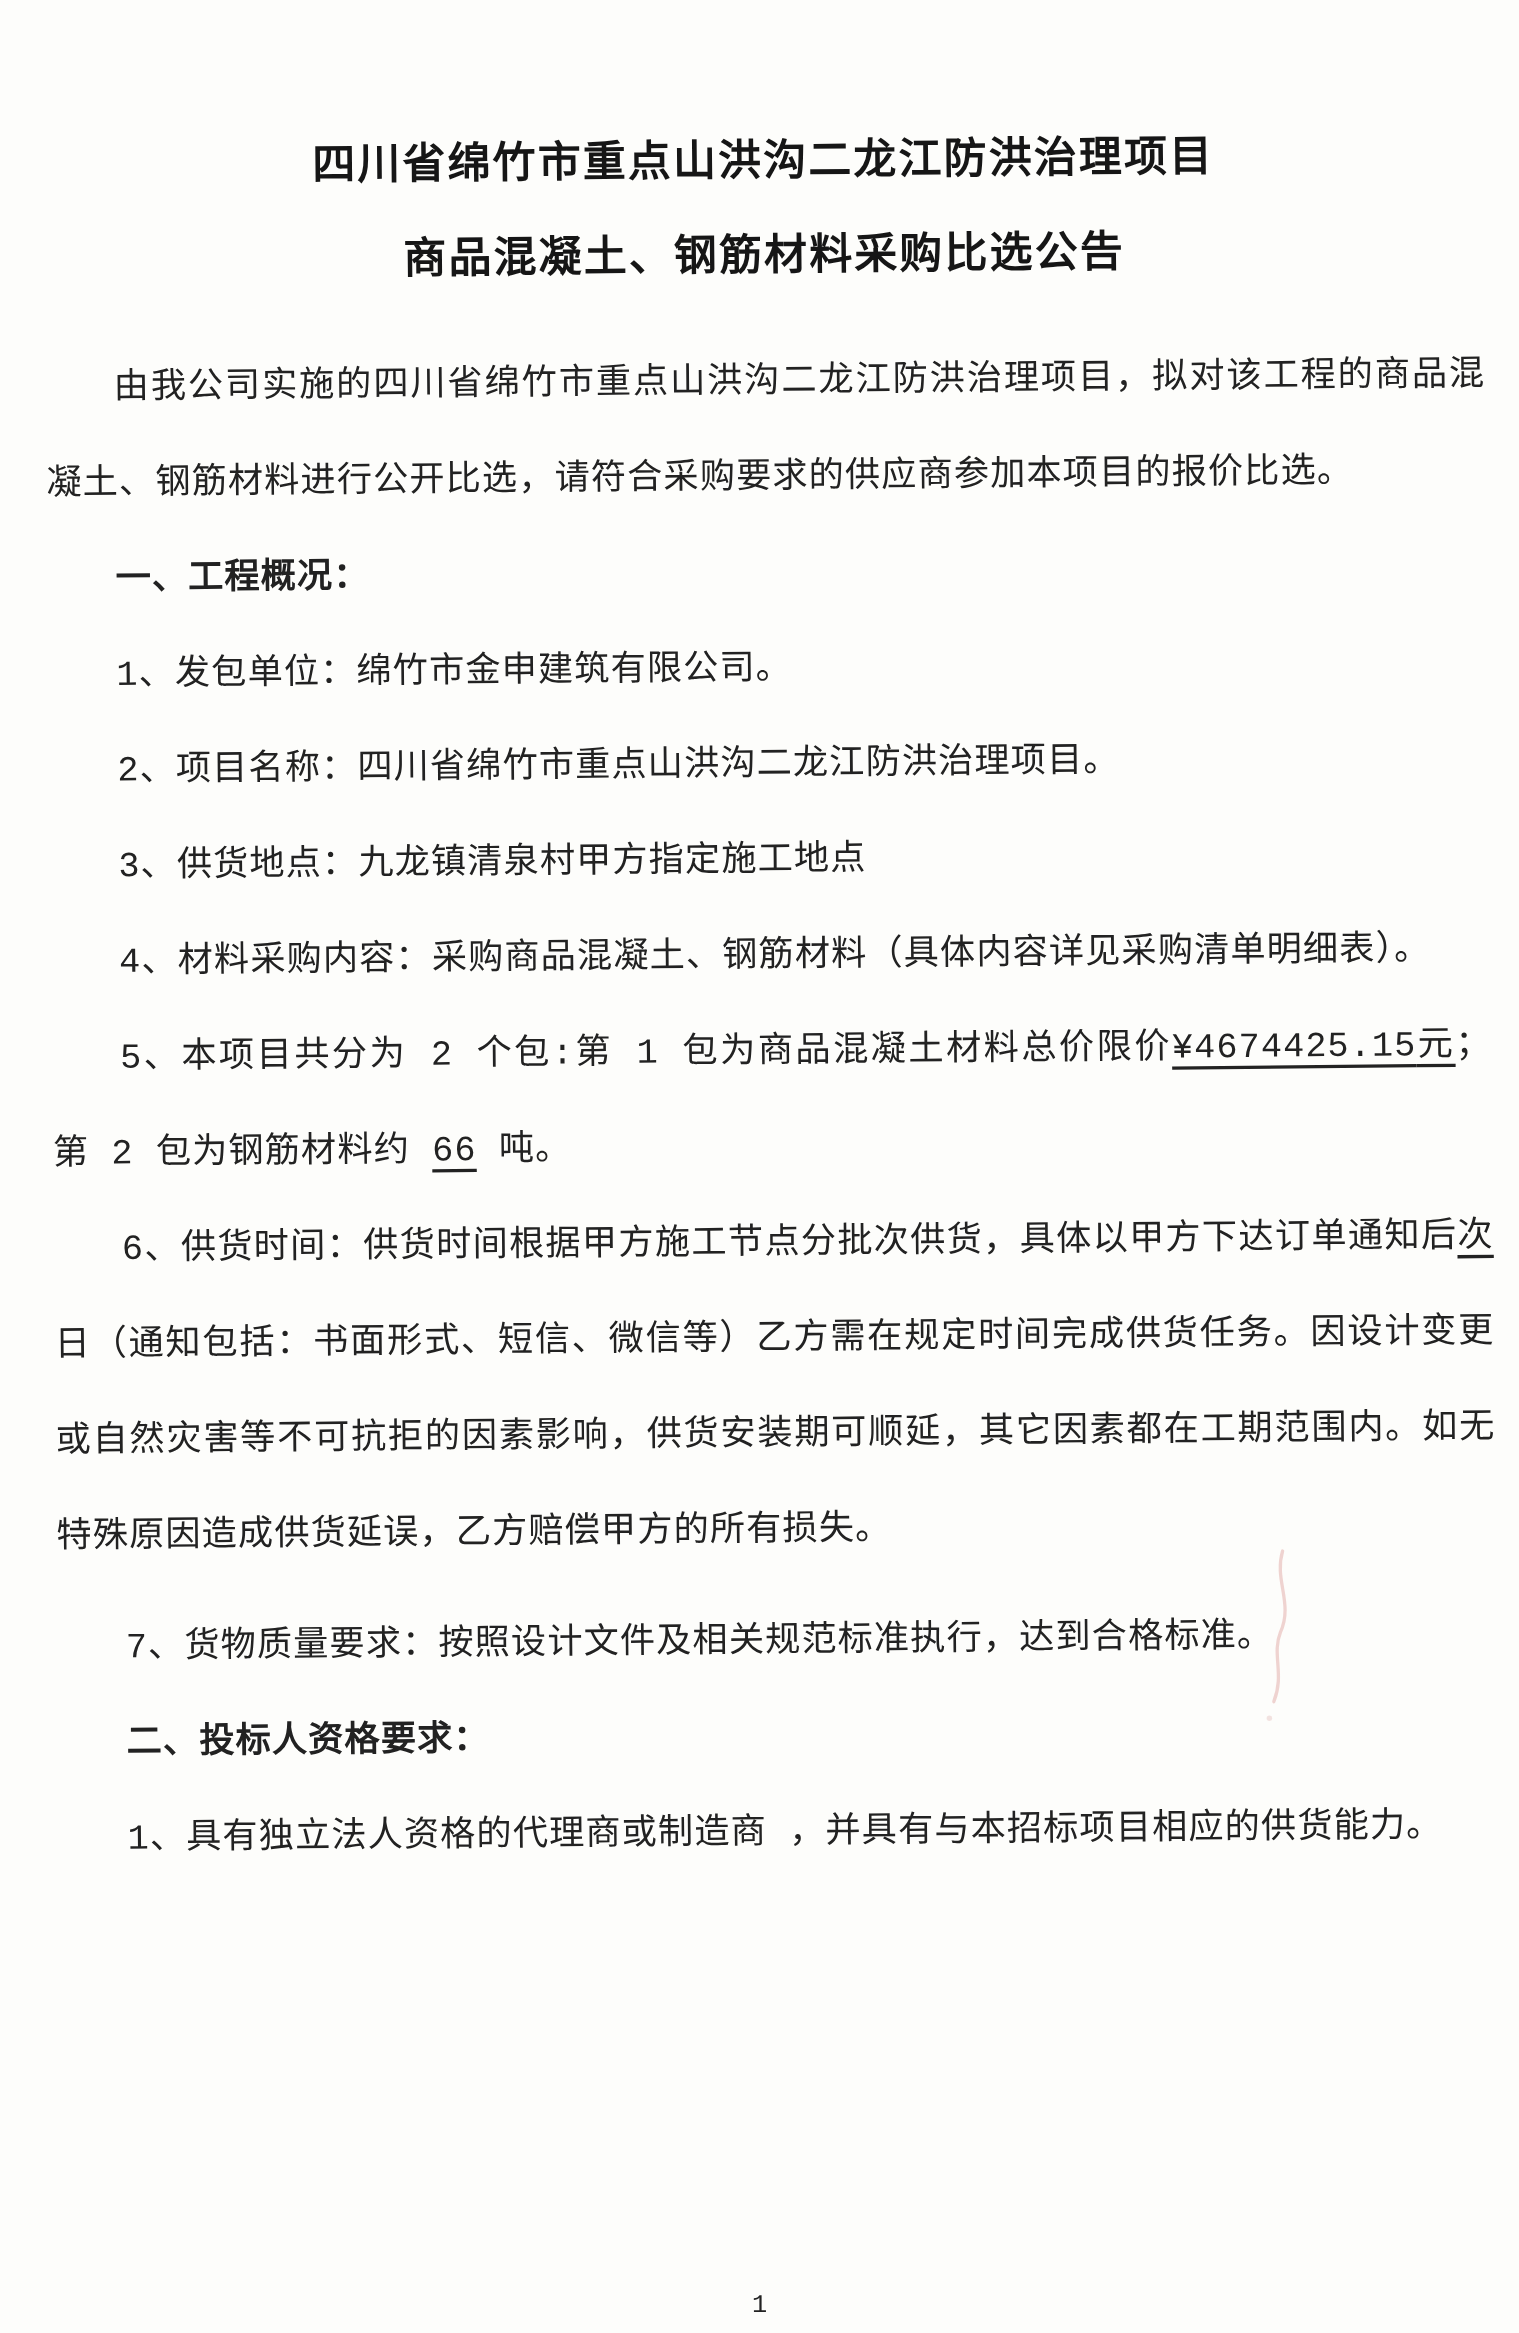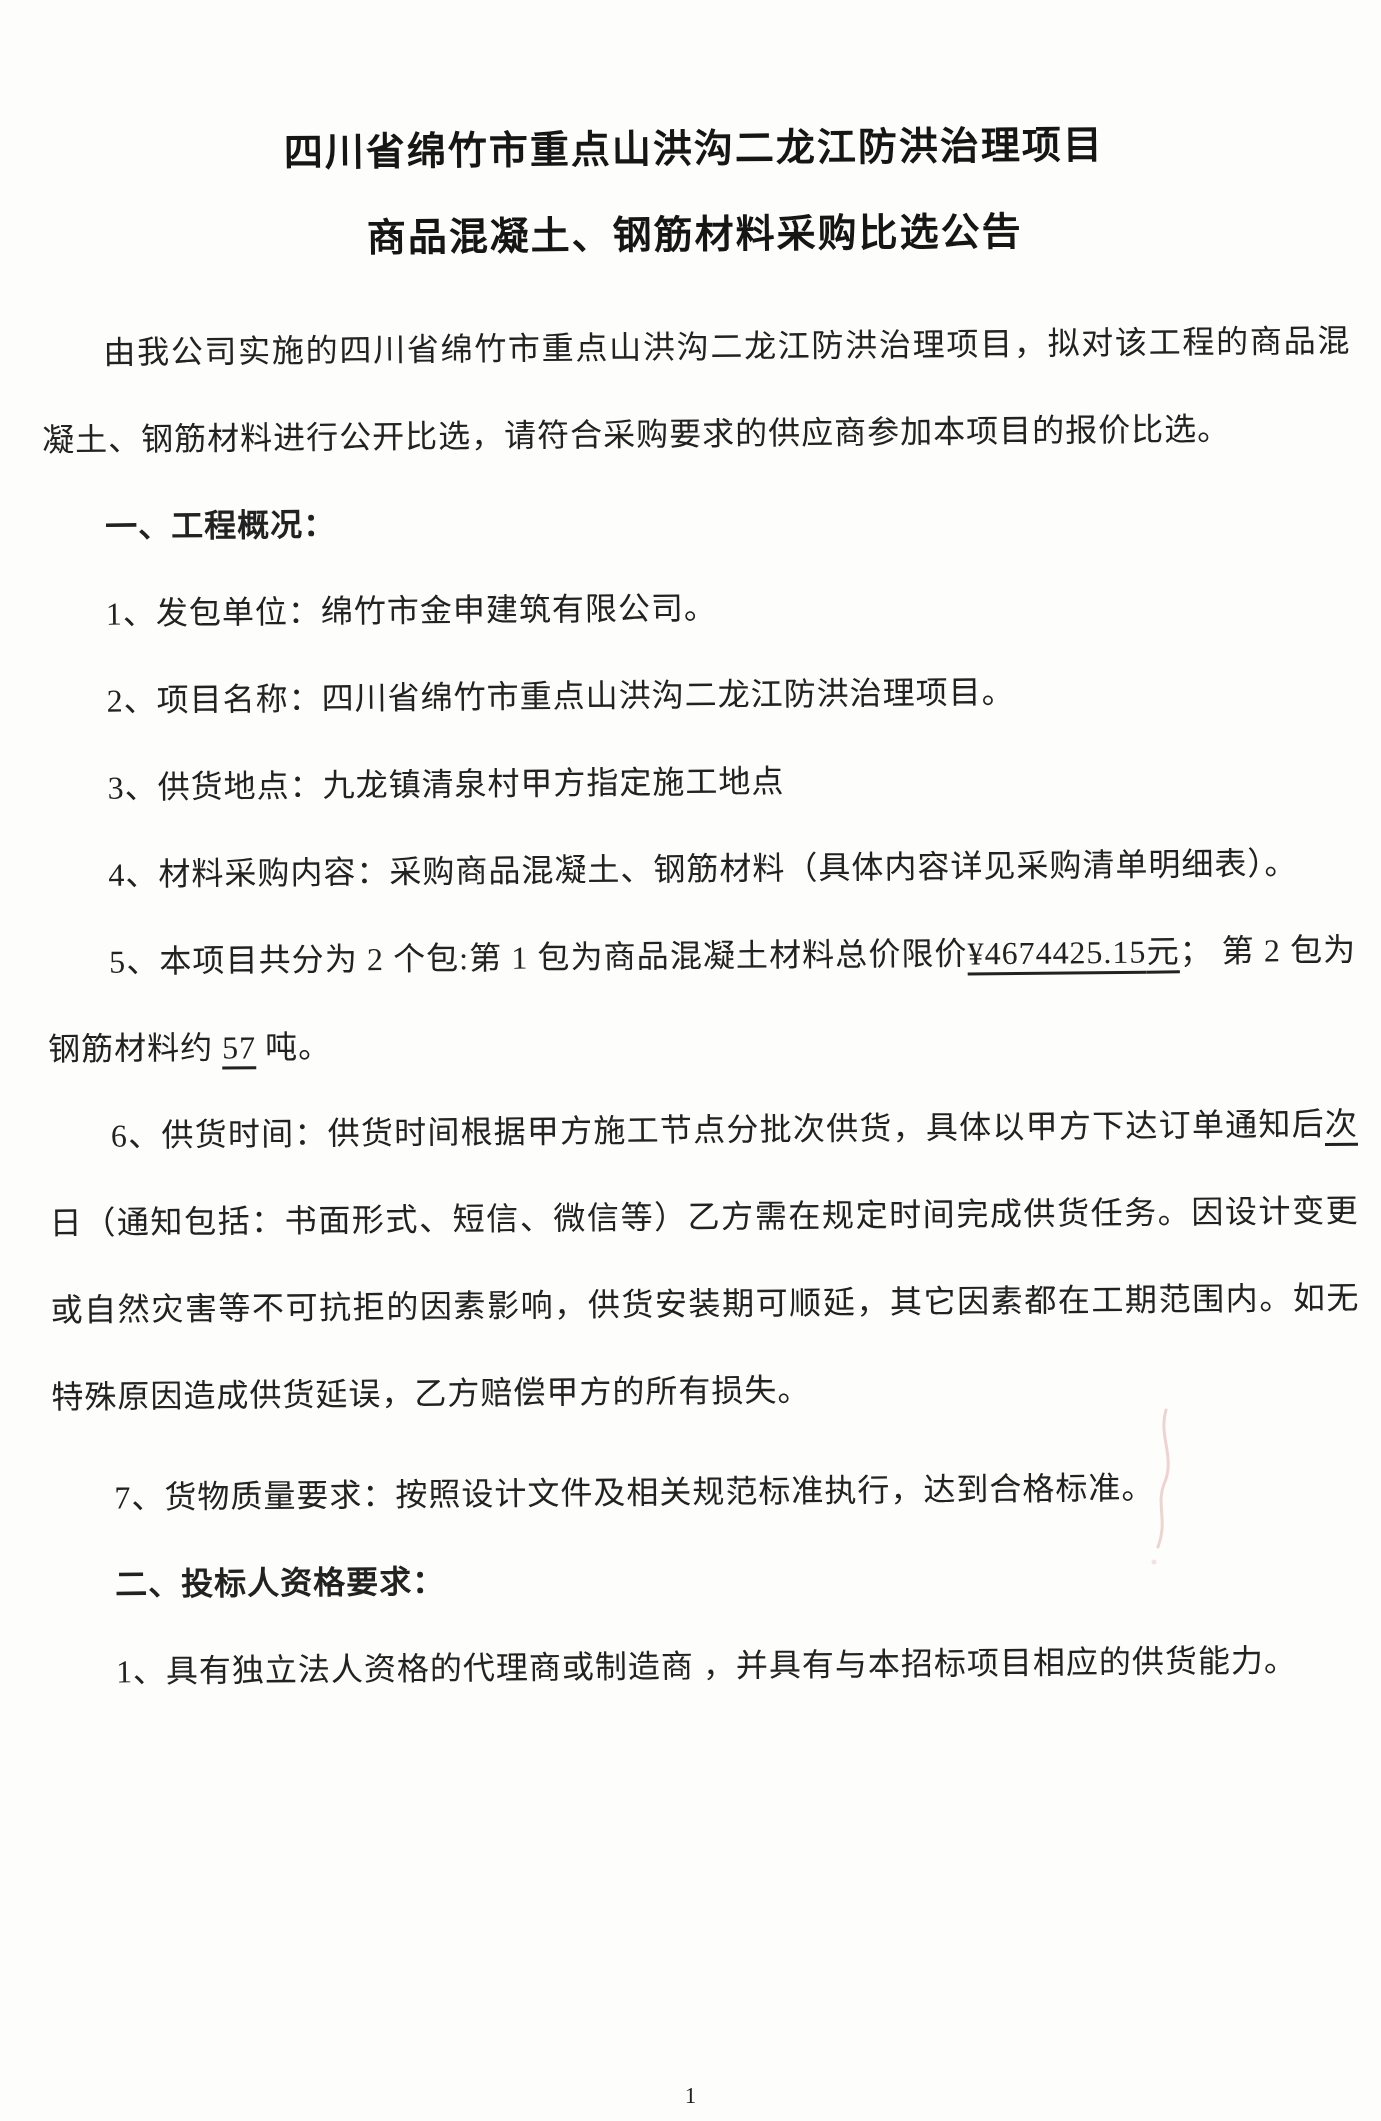--- a/index.html
+++ b/index.html
@@ -2,21 +2,21 @@
 <html lang="zh-CN"><head>
 <meta charset="utf-8">
 <style>
   html,body { margin:0; padding:0; background:#e8e8e6; }
   .page {
     position:relative;
     width:1381px; height:2121px;
     margin:0 auto;
     background:#fdfdfb;
     overflow:hidden;
-    font-family:Liberation Serif, serif;
+    font-family:Liberation Mono, monospace;
     color:#1b1b1b;
   }
   .sheet {
     position:absolute;
     left:38px; right:34px; top:0;
     transform:rotate(-0.55deg);
     transform-origin:50% 0;
   }
   .title {
     margin:0;
@@ -71,21 +71,21 @@
 
     <p class="body intro">由我公司实施的四川省绵竹市重点山洪沟二龙江防洪治理项目，拟对该工程的商品混凝土、钢筋材料进行公开比选，请符合采购要求的供应商参加本项目的报价比选。</p>
 
     <p class="body bold">一、工程概况：</p>
 
     <p class="body">1、发包单位：绵竹市金申建筑有限公司。</p>
     <p class="body">2、项目名称：四川省绵竹市重点山洪沟二龙江防洪治理项目。</p>
     <p class="body">3、供货地点：九龙镇清泉村甲方指定施工地点</p>
     <p class="body">4、材料采购内容：采购商品混凝土、钢筋材料（具体内容详见采购清单明细表）。</p>
 
-    <p class="body"><span>5、本项目共分为 2 个包:第 1 包为商品混凝土材料总价限价</span><span class="u">¥4674425.15</span><span class="u">元</span><span>； 第 2 包为钢筋材料约 </span><span class="u">57</span><span> 吨。</span></p>
+    <p class="body"><span>5、本项目共分为 2 个包:第 1 包为商品混凝土材料总价限价</span><span class="u">¥4674425.15</span><span class="u">元</span><span>； 第 2 包为钢筋材料约 </span><span class="u">66</span><span> 吨。</span></p>
 
     <p class="body"><span>6、供货时间：供货时间根据甲方施工节点分批次供货，具体以甲方下达订单通知后</span><span class="u">次</span><span>日（通知包括：书面形式、短信、微信等）乙方需在规定时间完成供货任务。因设计变更或自然灾害等不可抗拒的因素影响，供货安装期可顺延，其它因素都在工期范围内。如无特殊原因造成供货延误，乙方赔偿甲方的所有损失。</span></p>
 
     <p class="body space-above">7、货物质量要求：按照设计文件及相关规范标准执行，达到合格标准。</p>
 
     <p class="body bold">二、投标人资格要求：</p>
 
     <p class="body">1、具有独立法人资格的代理商或制造商 ，并具有与本招标项目相应的供货能力。</p>
 
   </div>

